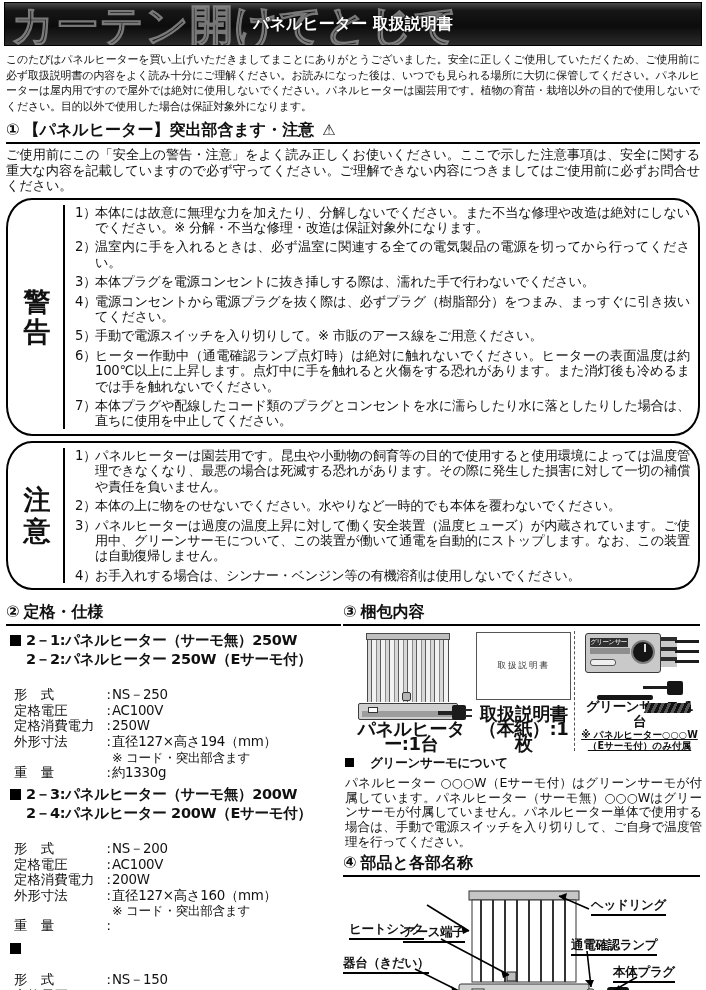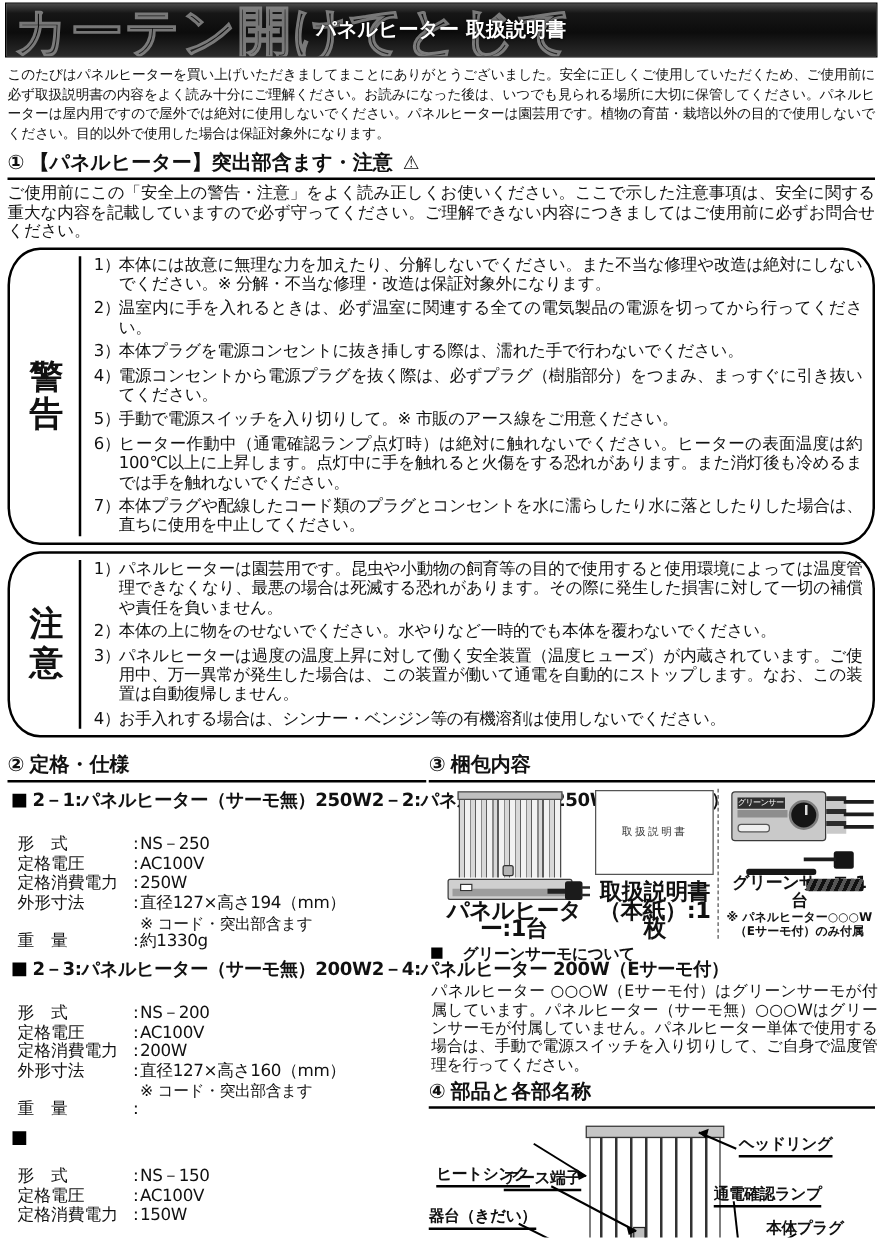--- a/index.html
+++ b/index.html
@@ -138,21 +138,21 @@
     align-items:flex-start;
     gap:5px;
   }
   .sq{
     display:inline-block;
     width:11px;height:11px;
     background:#000;
     margin-top:4px;
     flex:0 0 auto;
   }
-  .spec-title-lines{ display:flex; flex-direction:row; }
+  .spec-title-lines{ display:flex; flex-direction:column; }
   .spec-title-lines span{ white-space:nowrap; }
 
   .spec-table{
     margin:18px 0 0 14px;
     font-size:13.4px;
     line-height:15.6px;
     letter-spacing:-0.3px;
   }
   .spec-row{ display:flex; }
   .spec-key{
@@ -190,20 +190,21 @@
     letter-spacing:-0.4px;
     margin-top:2px;
   }
   .pack-cap.small{ font-size:13.5px; }
   .pack-note{
     font-size:9.6px;
     text-align:center;
     line-height:10.6px;
     font-weight:bold;
     margin-top:1px;
+    text-decoration:underline;
   }
 
   
   .sheet{
     width:95px;height:68px;
     border:1px solid #555;
     background:#fff;
     display:flex;align-items:center;justify-content:center;
     font-size:8.5px;
     letter-spacing:2px;
@@ -383,21 +384,21 @@
     <div class="alert-item">
       <span class="alert-num">1）</span>
       <span class="alert-text">パネルヒーターは園芸用です。昆虫や小動物の飼育等の目的で使用すると使用環境によっては温度管理できなくなり、最悪の場合は死滅する恐れがあります。その際に発生した損害に対して一切の補償や責任を負いません。</span>
     </div>
     <div class="alert-item">
       <span class="alert-num">2）</span>
       <span class="alert-text">本体の上に物をのせないでください。水やりなど一時的でも本体を覆わないでください。</span>
     </div>
     <div class="alert-item">
       <span class="alert-num">3）</span>
-      <span class="alert-text">パネルヒーターは過度の温度上昇に対して働く安全装置（温度ヒューズ）が内蔵されています。ご使用中、万一異常が発生した場合は、この装置が働いて通電を自動的にストップします。なお、この装置は自動復帰しません。</span>
+      <span class="alert-text">パネルヒーターは過度の温度上昇に対して働く安全装置（温度ヒューズ）が内蔵されています。ご使用中、グリーンサーモについて、この装置が働いて通電を自動的にストップします。なお、この装置は自動復帰しません。</span>
     </div>
     <div class="alert-item">
       <span class="alert-num">4）</span>
       <span class="alert-text">お手入れする場合は、シンナー・ベンジン等の有機溶剤は使用しないでください。</span>
     </div>
   </div>
 </div>
 
 <div class="cols">
 
@@ -558,21 +559,21 @@
           <div class="cordblk2"></div>
         </div>
         <div class="pack-cap small">グリーンサーモ:1台</div>
         <div class="pack-note">
           <div>※ パネルヒーター○○○W</div>
           <div>（Eサーモ付）のみ付属</div>
         </div>
       </div>
     </div>
 
-    <div class="spec-title" style="margin:4px 0 14px 4px;font-size:12.6px;gap:16px;">
+    <div class="spec-title" style="margin:4px 0 4px 4px;font-size:12.6px;gap:16px;">
       <span class="sq" style="width:9px;height:9px;margin-top:3px;"></span>
       <span>グリーンサーモについて</span>
     </div>
     <div class="sub-note" style="margin:1px 4px 0 4px;font-size:12.6px;line-height:14.6px;">パネルヒーター ○○○W（Eサーモ付）はグリーンサーモが付属しています。パネルヒーター（サーモ無）○○○Wはグリーンサーモが付属していません。パネルヒーター単体で使用する場合は、手動で電源スイッチを入り切りして、ご自身で温度管理を行ってください。</div>
 
     <div class="sec-head" style="margin-left:2px;margin-top:4px;">
       <span>④</span>
       <span>部品と各部名称</span>
     </div>
 

